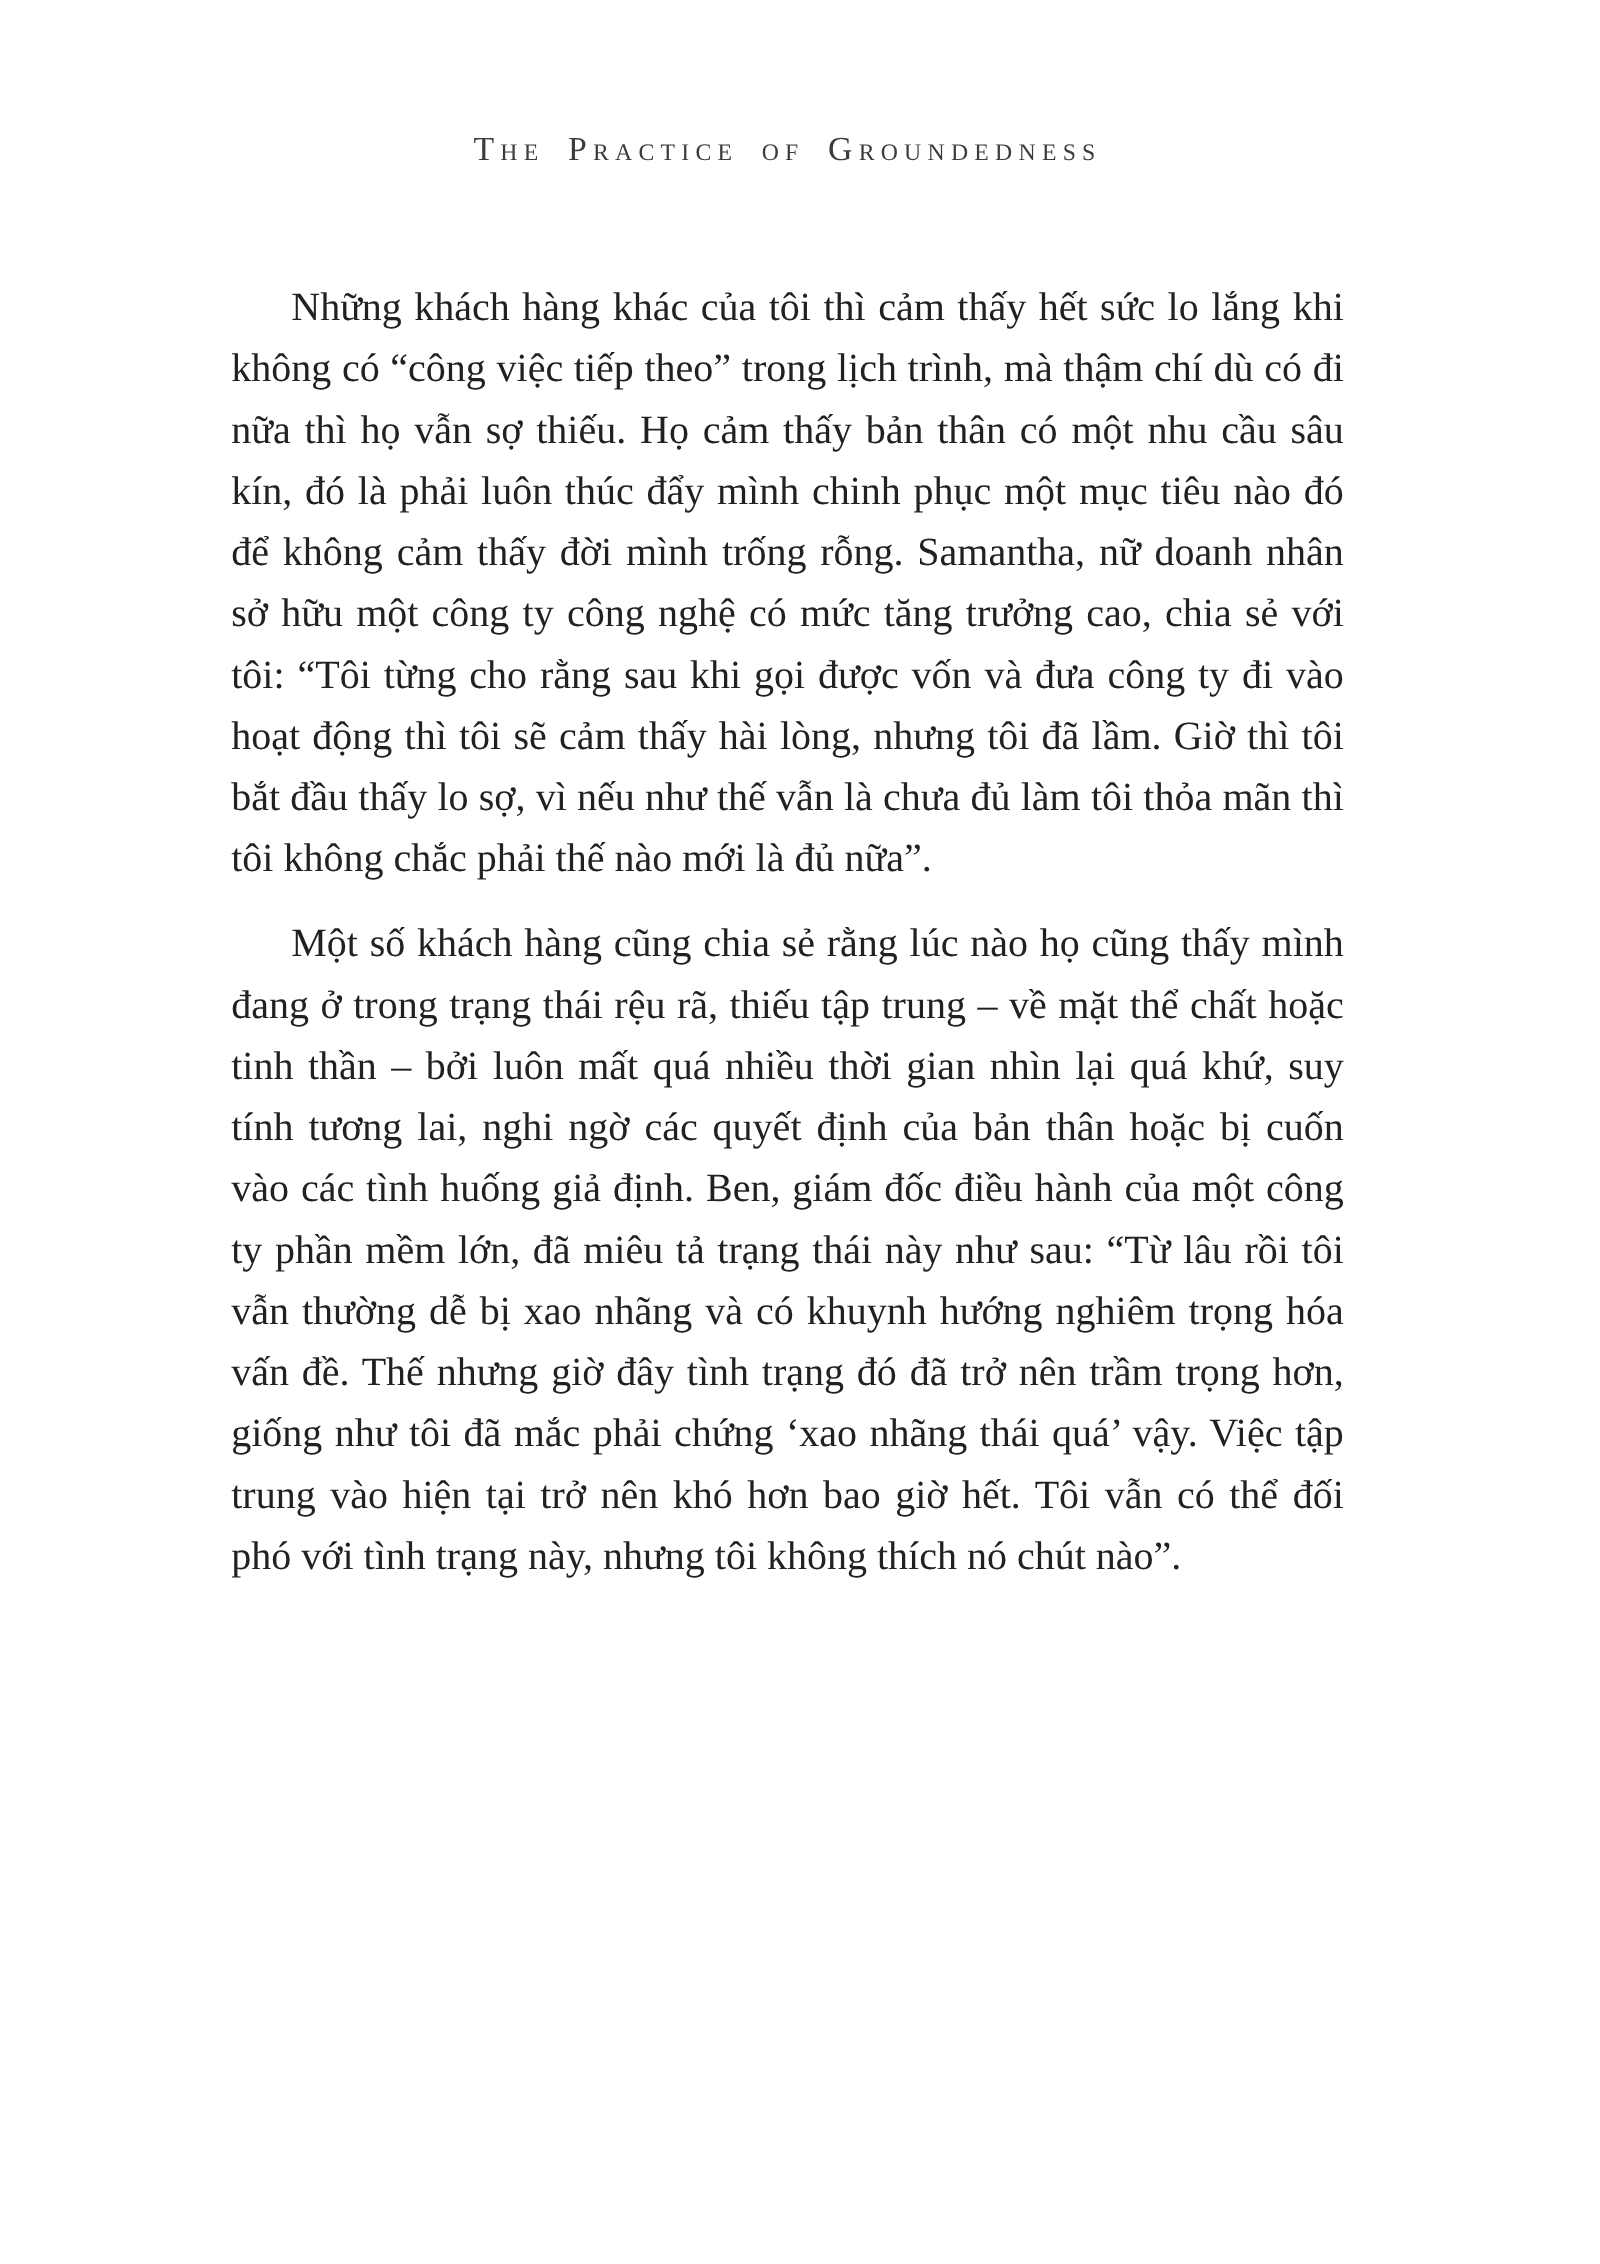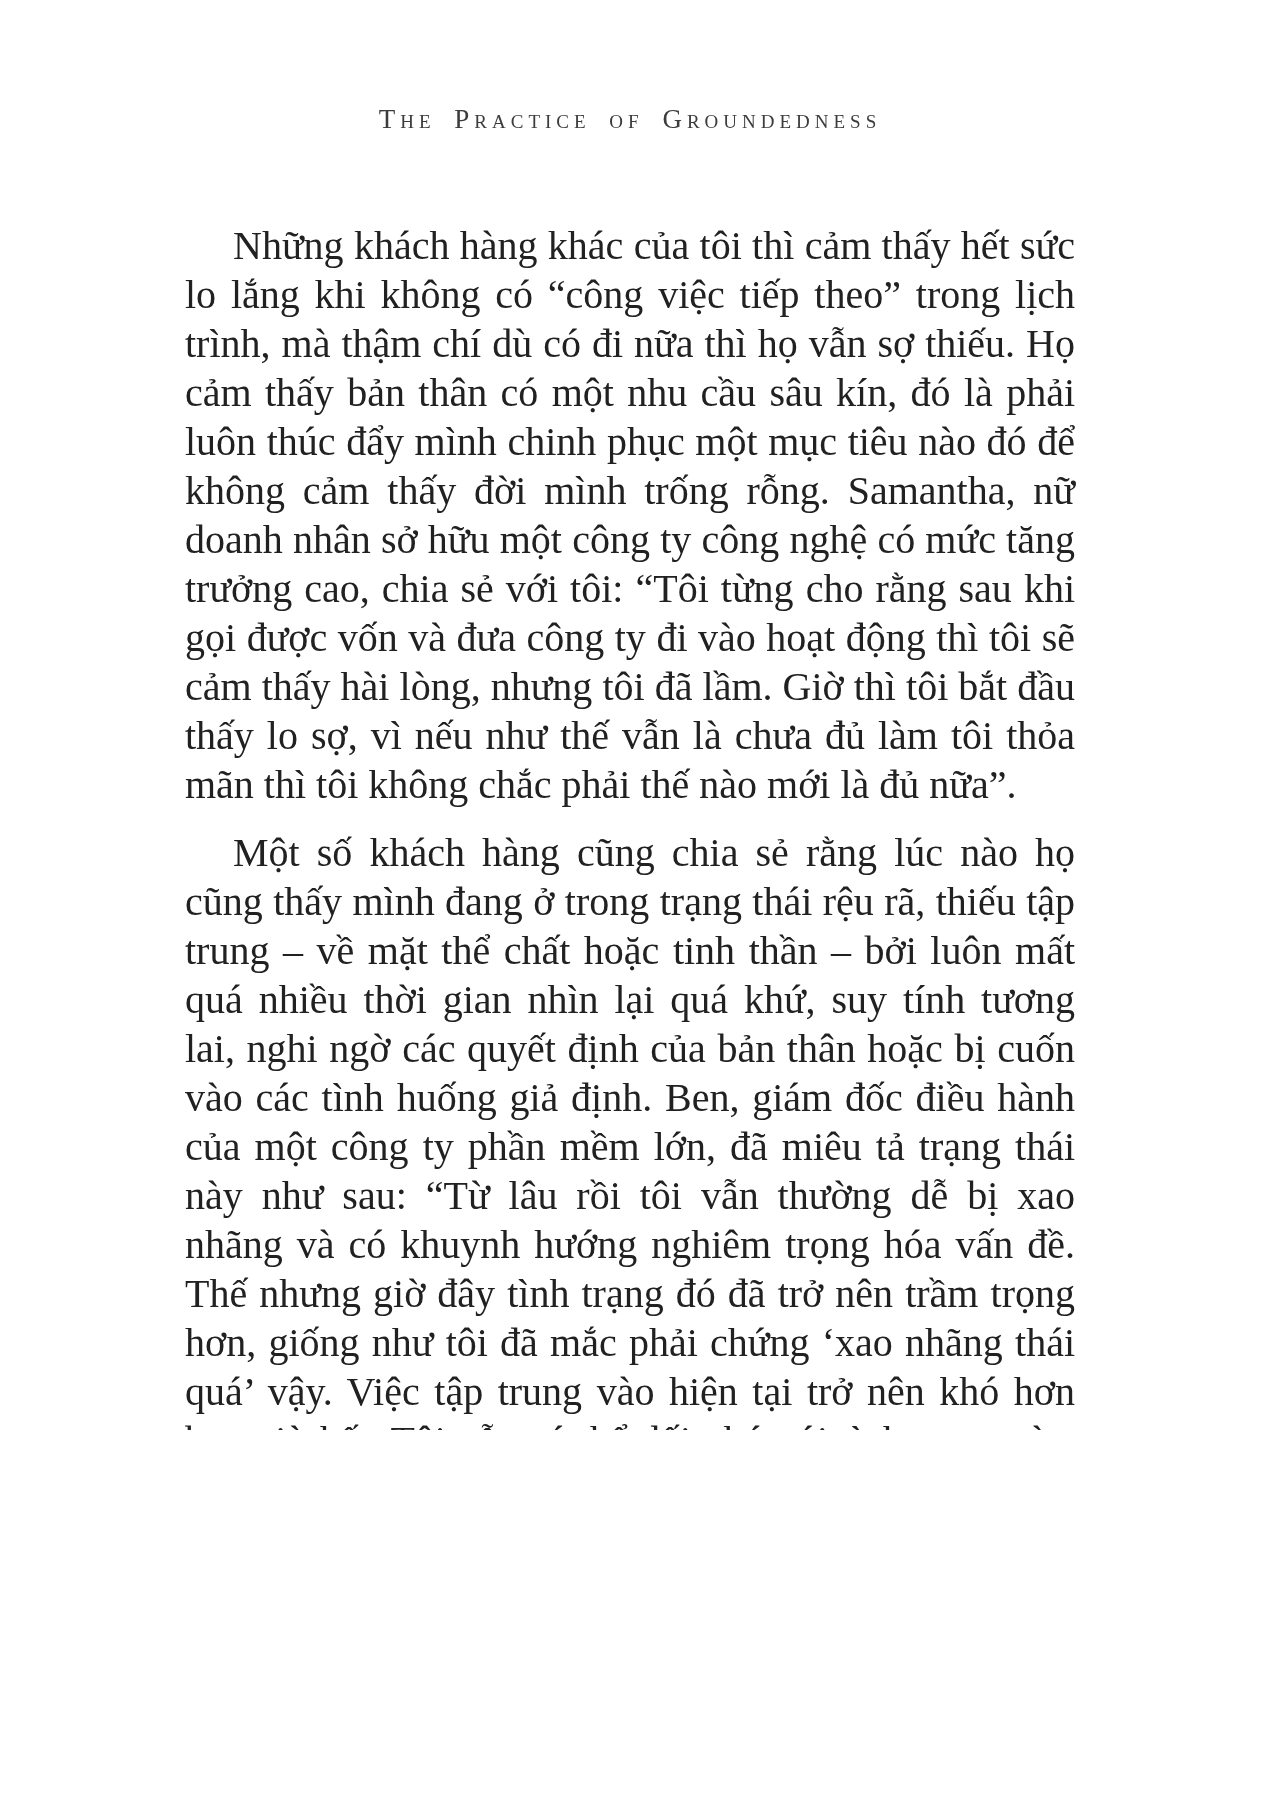--- a/index.html
+++ b/index.html
@@ -26,21 +26,21 @@
     letter-spacing: 5px;
     word-spacing: 7px;
     color: #3c3c3c;
     white-space: nowrap;
   }
   .text-block {
     position: absolute;
     top: 221px;
     left: 185px;
     width: 890px;
-    font-size: 40px;
+    font-size: 32px;
     line-height: 49px;
     color: #212121;
     text-align: justify;
     text-justify: inter-word;
   }
   .para {
     margin: 0 0 19px 0;
     text-indent: 48px;
   }
   .footer-ornament {

